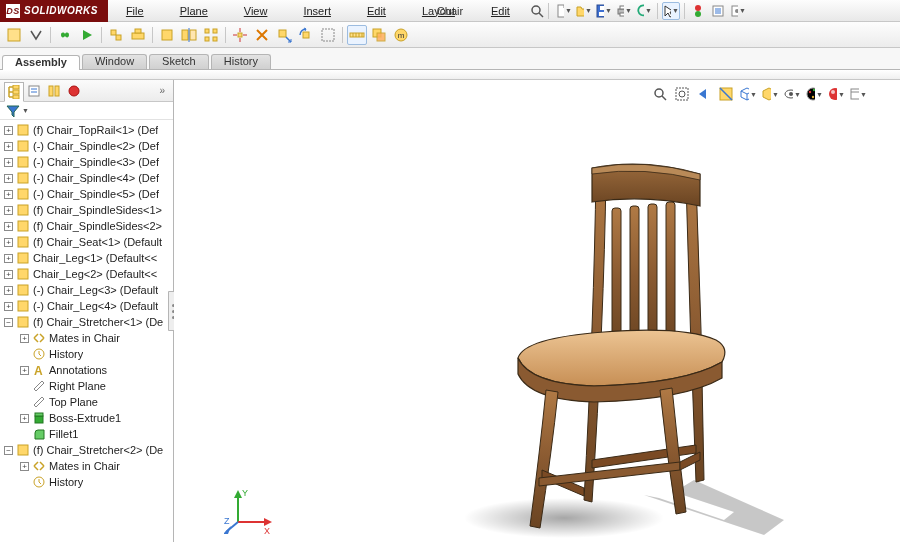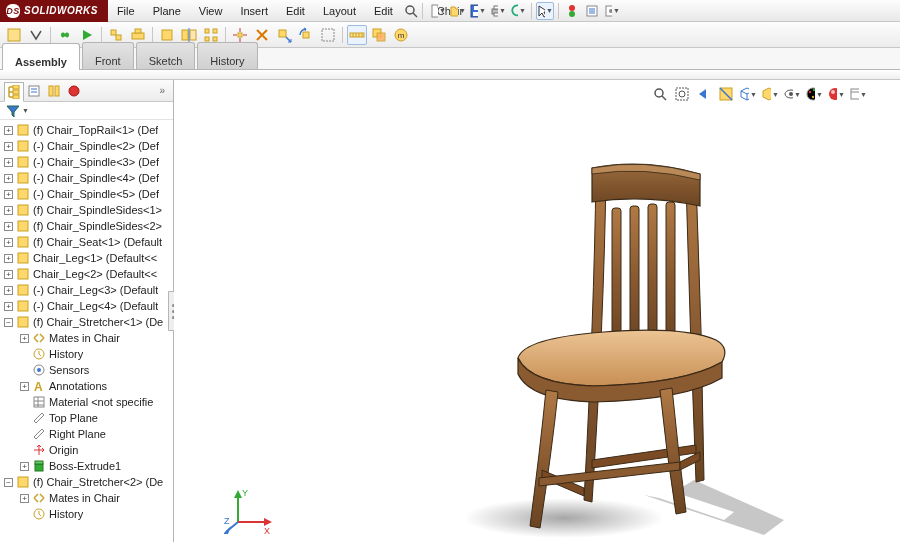--- a/index.html
+++ b/index.html
@@ -1,38 +1,38 @@
 <!DOCTYPE html>
 <html><head>
 <meta charset="utf-8">
 <style>
   * { box-sizing: border-box; margin: 0; padding: 0; font-family: "Segoe UI", Tahoma, sans-serif; }
   html, body { width: 900px; height: 542px; overflow: hidden; background: #fff; }
 
   
   .menubar { display: flex; align-items: center; height: 22px; background: linear-gradient(#fdfdfd,#e8e8e8); border-bottom: 1px solid #c7c7c7; font-size: 11px; color: #222; position: relative; }
   .sw-logo { display: flex; align-items: center; background: #7a0d0d; color: #fff; height: 22px; padding: 0 10px 0 6px; font-weight: bold; font-style: italic; letter-spacing: .5px; font-size: 10px; }
-  .sw-logo .ds { background:#fff; color:#7a0d0d; border-radius:6px; width:14px; height:14px; line-height:14px; text-align:center; font-style: italic; font-weight:bold; margin-right:4px; font-size:9px;}
-  .menu-item { padding: 0 9px; height:22px; line-height:22px; cursor:default; }
+  .sw-logo .ds { background:#fff; color:#7a0d0d; border-radius:0; width:14px; height:14px; line-height:14px; text-align:center; font-style: italic; font-weight:bold; margin-right:4px; font-size:9px;}
+  .menu-item { padding: 0 18px; height:22px; line-height:22px; cursor:default;text-decoration:underline; }
   .menubar .spacer { flex:1; }
   .doc-title { position:absolute; left:0; right:0; text-align:center; pointer-events:none; color:#333; font-size:11px; }
   .menubar-icons { display:flex; align-items:center; gap:2px; padding:0 4px; z-index:2; }
   .ticon { width:18px; height:18px; display:flex; align-items:center; justify-content:center; border:1px solid transparent; border-radius:2px; }
   .ticon .dd { font-size:7px; color:#555; margin-left:1px; }
   .sep { width:1px; height:16px; background:#c7c7c7; margin:0 2px; }
   .right-controls { display:flex; align-items:center; gap:2px; padding-right:4px; z-index:2;}
   svg { display:block; }
 
   
   .toolbar2 { display:flex; align-items:center; height:26px; background:linear-gradient(#fdfdfd,#ececec); border-bottom:1px solid #c7c7c7; padding:0 4px; gap:2px; }
   .toolbar2 .ticon { width:20px; height:20px; }
 
   
   .cmd-tabs-row { display:flex; align-items:flex-end; height:22px; border-bottom:1px solid #b5b5b5; background:#f7f7f7; }
-  .cmd-tab { font-size:11px; padding:12px 12px 2px; border:1px solid #b5b5b5; border-bottom:none; background:linear-gradient(#e3e3e3,#d0d0d0); color:#333; border-radius:3px 3px 0 0; margin-left:2px;}
+  .cmd-tab { font-size:11px; padding:0 12px 2px; border:1px solid #b5b5b5; border-bottom:none; background:linear-gradient(#e3e3e3,#d0d0d0); color:#333; border-radius:3px 3px 0 0; margin-left:2px;}
   .cmd-tab.active { background:#fff; font-weight:bold; position:relative; top:1px; }
   .cmd-band { height:10px; background:linear-gradient(#fff,#f0f0f0); border-bottom:1px solid #c7c7c7; }
 
   
   .main { display:flex; height: calc(542px - 22px - 26px - 22px - 10px); }
 
   
   .tree-panel { width:174px; border-right:1px solid #b5b5b5; background:#fff; display:flex; flex-direction:column; position:relative;}
   .tree-tabs { height:22px; display:flex; align-items:center; border-bottom:1px solid #c7c7c7; background:linear-gradient(#fbfbfb,#ececec); padding:0 4px; gap:0;}
   .tree-tabs .ticon { width:20px; height:20px; border-radius:0;}
@@ -268,21 +268,21 @@
   <div class="ticon">
       <svg width="16" height="16">
         <circle cx="8" cy="8" r="6" fill="#ffd76a" stroke="#c9a227"></circle>
         <text x="8" y="11" text-anchor="middle" font-size="8" fill="#333">m</text>
       </svg>
     </div>
 </div>
 
 <div class="cmd-tabs-row">
   <div class="cmd-tab active">Assembly</div>
-  <div class="cmd-tab">Front</div>
+  <div class="cmd-tab">Window</div>
   <div class="cmd-tab">Sketch</div>
   <div class="cmd-tab">History</div>
 </div>
 <div class="cmd-band"></div>
 
 <div class="main">
 
   <div class="tree-panel">
     <div class="tree-tabs">
       <div class="ticon active">
@@ -454,89 +454,64 @@
           <div class="noexp"></div>
           <div class="ico">
             <svg width="14" height="14">
               <circle cx="7" cy="7" r="5" fill="none" stroke="#c9a227"></circle>
               <path d="M7 4 L7 7 L9 9" stroke="#c9a227" fill="none"></path>
             </svg>
           </div>
           <span class="lbl">History</span>
         </div>
       <div class="tree-row indent1">
+          <div class="exp">+</div>
+          <div class="ico">
+            <svg width="14" height="14">
+              <text x="2" y="12" font-size="12" font-weight="bold" fill="#c9a227">A</text>
+            </svg>
+          </div>
+          <span class="lbl">Annotations</span>
+        </div>
+      <div class="tree-row indent1">
           <div class="noexp"></div>
           <div class="ico">
             <svg width="14" height="14">
-              <circle cx="7" cy="7" r="5" fill="#fff" stroke="#888"></circle>
-              <circle cx="7" cy="7" r="2" fill="#3a77d1"></circle>
-            </svg>
-          </div>
-          <span class="lbl">Sensors</span>
-        </div>
-      <div class="tree-row indent1">
-          <div class="exp">+</div>
-          <div class="ico">
-            <svg width="14" height="14">
-              <text x="2" y="12" font-size="12" font-weight="bold" fill="#c9a227">A</text>
-            </svg>
-          </div>
-          <span class="lbl">Annotations</span>
+              <path d="M2 10 L10 2 L12 4 L4 12 Z" fill="none" stroke="#888"></path>
+            </svg>
+          </div>
+          <span class="lbl">Right Plane</span>
         </div>
       <div class="tree-row indent1">
           <div class="noexp"></div>
           <div class="ico">
             <svg width="14" height="14">
-              <rect x="2" y="2" width="10" height="10" fill="#fff" stroke="#888"></rect>
-              <line x1="2" y1="6" x2="12" y2="6" stroke="#888"></line>
-              <line x1="2" y1="10" x2="12" y2="10" stroke="#888"></line>
-              <line x1="6" y1="2" x2="6" y2="12" stroke="#888"></line>
-            </svg>
-          </div>
-          <span class="lbl">Material &lt;not specifie</span>
-        </div>
-      <div class="tree-row indent1">
-          <div class="noexp"></div>
-          <div class="ico">
-            <svg width="14" height="14">
               <path d="M2 10 L10 2 L12 4 L4 12 Z" fill="none" stroke="#888"></path>
             </svg>
           </div>
           <span class="lbl">Top Plane</span>
-        </div>
-      <div class="tree-row indent1">
-          <div class="noexp"></div>
-          <div class="ico">
-            <svg width="14" height="14">
-              <path d="M2 10 L10 2 L12 4 L4 12 Z" fill="none" stroke="#888"></path>
-            </svg>
-          </div>
-          <span class="lbl">Right Plane</span>
-        </div>
-      <div class="tree-row indent1">
-          <div class="noexp"></div>
-          <div class="ico">
-            <svg width="14" height="14">
-              <line x1="7" y1="2" x2="7" y2="12" stroke="#d33"></line>
-              <line x1="2" y1="7" x2="12" y2="7" stroke="#d33"></line>
-              <path d="M12 7 L10 5 M12 7 L10 9" stroke="#d33"></path>
-              <path d="M7 2 L5 4 M7 2 L9 4" stroke="#d33"></path>
-            </svg>
-          </div>
-          <span class="lbl">Origin</span>
         </div>
       <div class="tree-row indent1">
           <div class="exp">+</div>
           <div class="ico">
             <svg width="14" height="14">
               <rect x="3" y="5" width="8" height="7" fill="#3a3" stroke="#272"></rect>
               <rect x="3" y="2" width="8" height="3" fill="#6c6" stroke="#272"></rect>
             </svg>
           </div>
           <span class="lbl">Boss-Extrude1</span>
+        </div>
+      <div class="tree-row indent1">
+          <div class="noexp"></div>
+          <div class="ico">
+            <svg width="14" height="14">
+              <path d="M3 12 L3 6 Q3 3 6 3 L12 3 L12 12 Z" fill="#6c6" stroke="#272"></path>
+            </svg>
+          </div>
+          <span class="lbl">Fillet1</span>
         </div>
 
       <div class="tree-row">
           <div class="exp">−</div>
           <div class="ico">
             <svg width="14" height="14">
               <rect x="2" y="2" width="10" height="10" fill="#ffd76a" stroke="#c9a227"></rect>
             </svg>
           </div>
           <span class="lbl">(f) Chair_Stretcher&lt;2&gt; (De</span>

